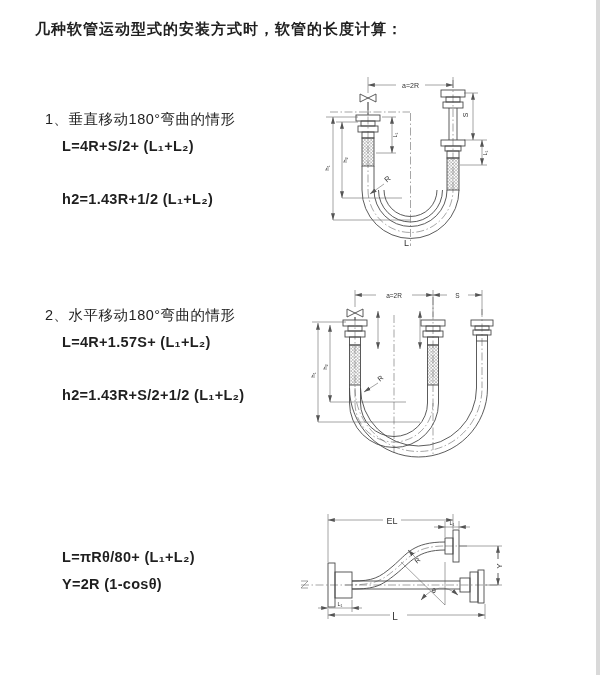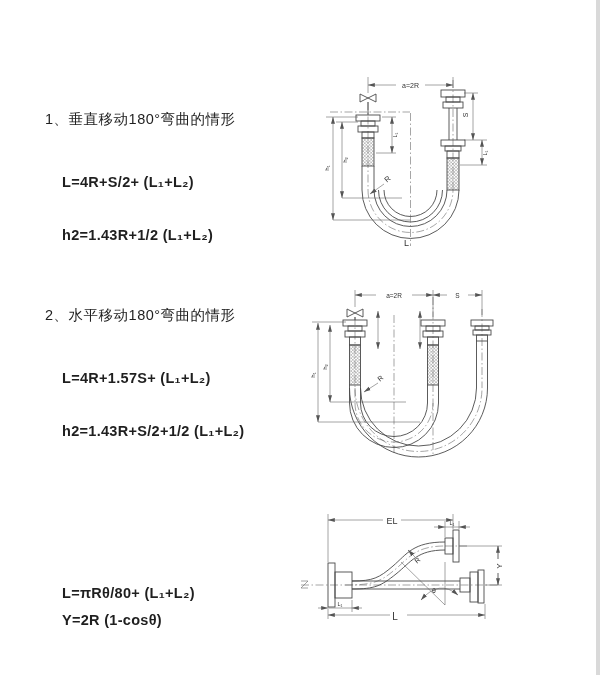--- a/index.html
+++ b/index.html
@@ -1,33 +1,34 @@
 <!DOCTYPE html>
 <html><head>
 <meta charset="utf-8">
 <style>
   html,body{margin:0;padding:0;background:#ffffff;}
   .page{position:relative;width:600px;height:675px;background:#fff;overflow:hidden;
         font-family:"Liberation Sans","DejaVu Sans",sans-serif;color:#1f1f1f;}
   .scan-edge{position:absolute;right:0;top:0;width:4px;height:675px;background:#d9d9d9;}
   .title{position:absolute;left:35px;top:20px;font-size:15px;font-weight:700;letter-spacing:1px;}
   .heading{position:absolute;font-size:14.5px;font-weight:400;letter-spacing:0.5px;}
-  .formula{position:absolute;font-size:14.5px;font-weight:600;letter-spacing:0.3px;margin-top:36px;}
+  .formula{position:absolute;font-size:14.5px;font-weight:600;letter-spacing:0.3px;}
   svg{position:absolute;overflow:visible;}
   svg text{font-family:"Liberation Sans","DejaVu Sans",sans-serif;fill:#333;}
   .draw{stroke:#4a4a4a;fill:none;stroke-width:0.9;}
   .thin{stroke:#5a5a5a;fill:none;stroke-width:0.55;}
   .cl{stroke:#6a6a6a;fill:none;stroke-width:0.6;stroke-dasharray:8 2.5 1.5 2.5;}
   .hx{fill:url(#hx);stroke:#4a4a4a;stroke-width:0.9;}
 </style>
 </head>
 <body>
 
 <div class="page">
 
+  <div class="title">几种软管运动型式的安装方式时，软管的长度计算：</div>
 
   <div class="heading" style="left:45px;top:110px">1、垂直移动180°弯曲的情形</div>
   <div class="formula" style="left:62px;top:138px">L=4R+S/2+ (L₁+L₂)</div>
   <div class="formula" style="left:62px;top:191px">h2=1.43R+1/2 (L₁+L₂)</div>
 
   <div class="heading" style="left:45px;top:306px">2、水平移动180°弯曲的情形</div>
   <div class="formula" style="left:62px;top:334px">L=4R+1.57S+ (L₁+L₂)</div>
   <div class="formula" style="left:62px;top:387px">h2=1.43R+S/2+1/2 (L₁+L₂)</div>
 
   <div class="formula" style="left:62px;top:549px">L=πRθ/80+ (L₁+L₂)</div>

